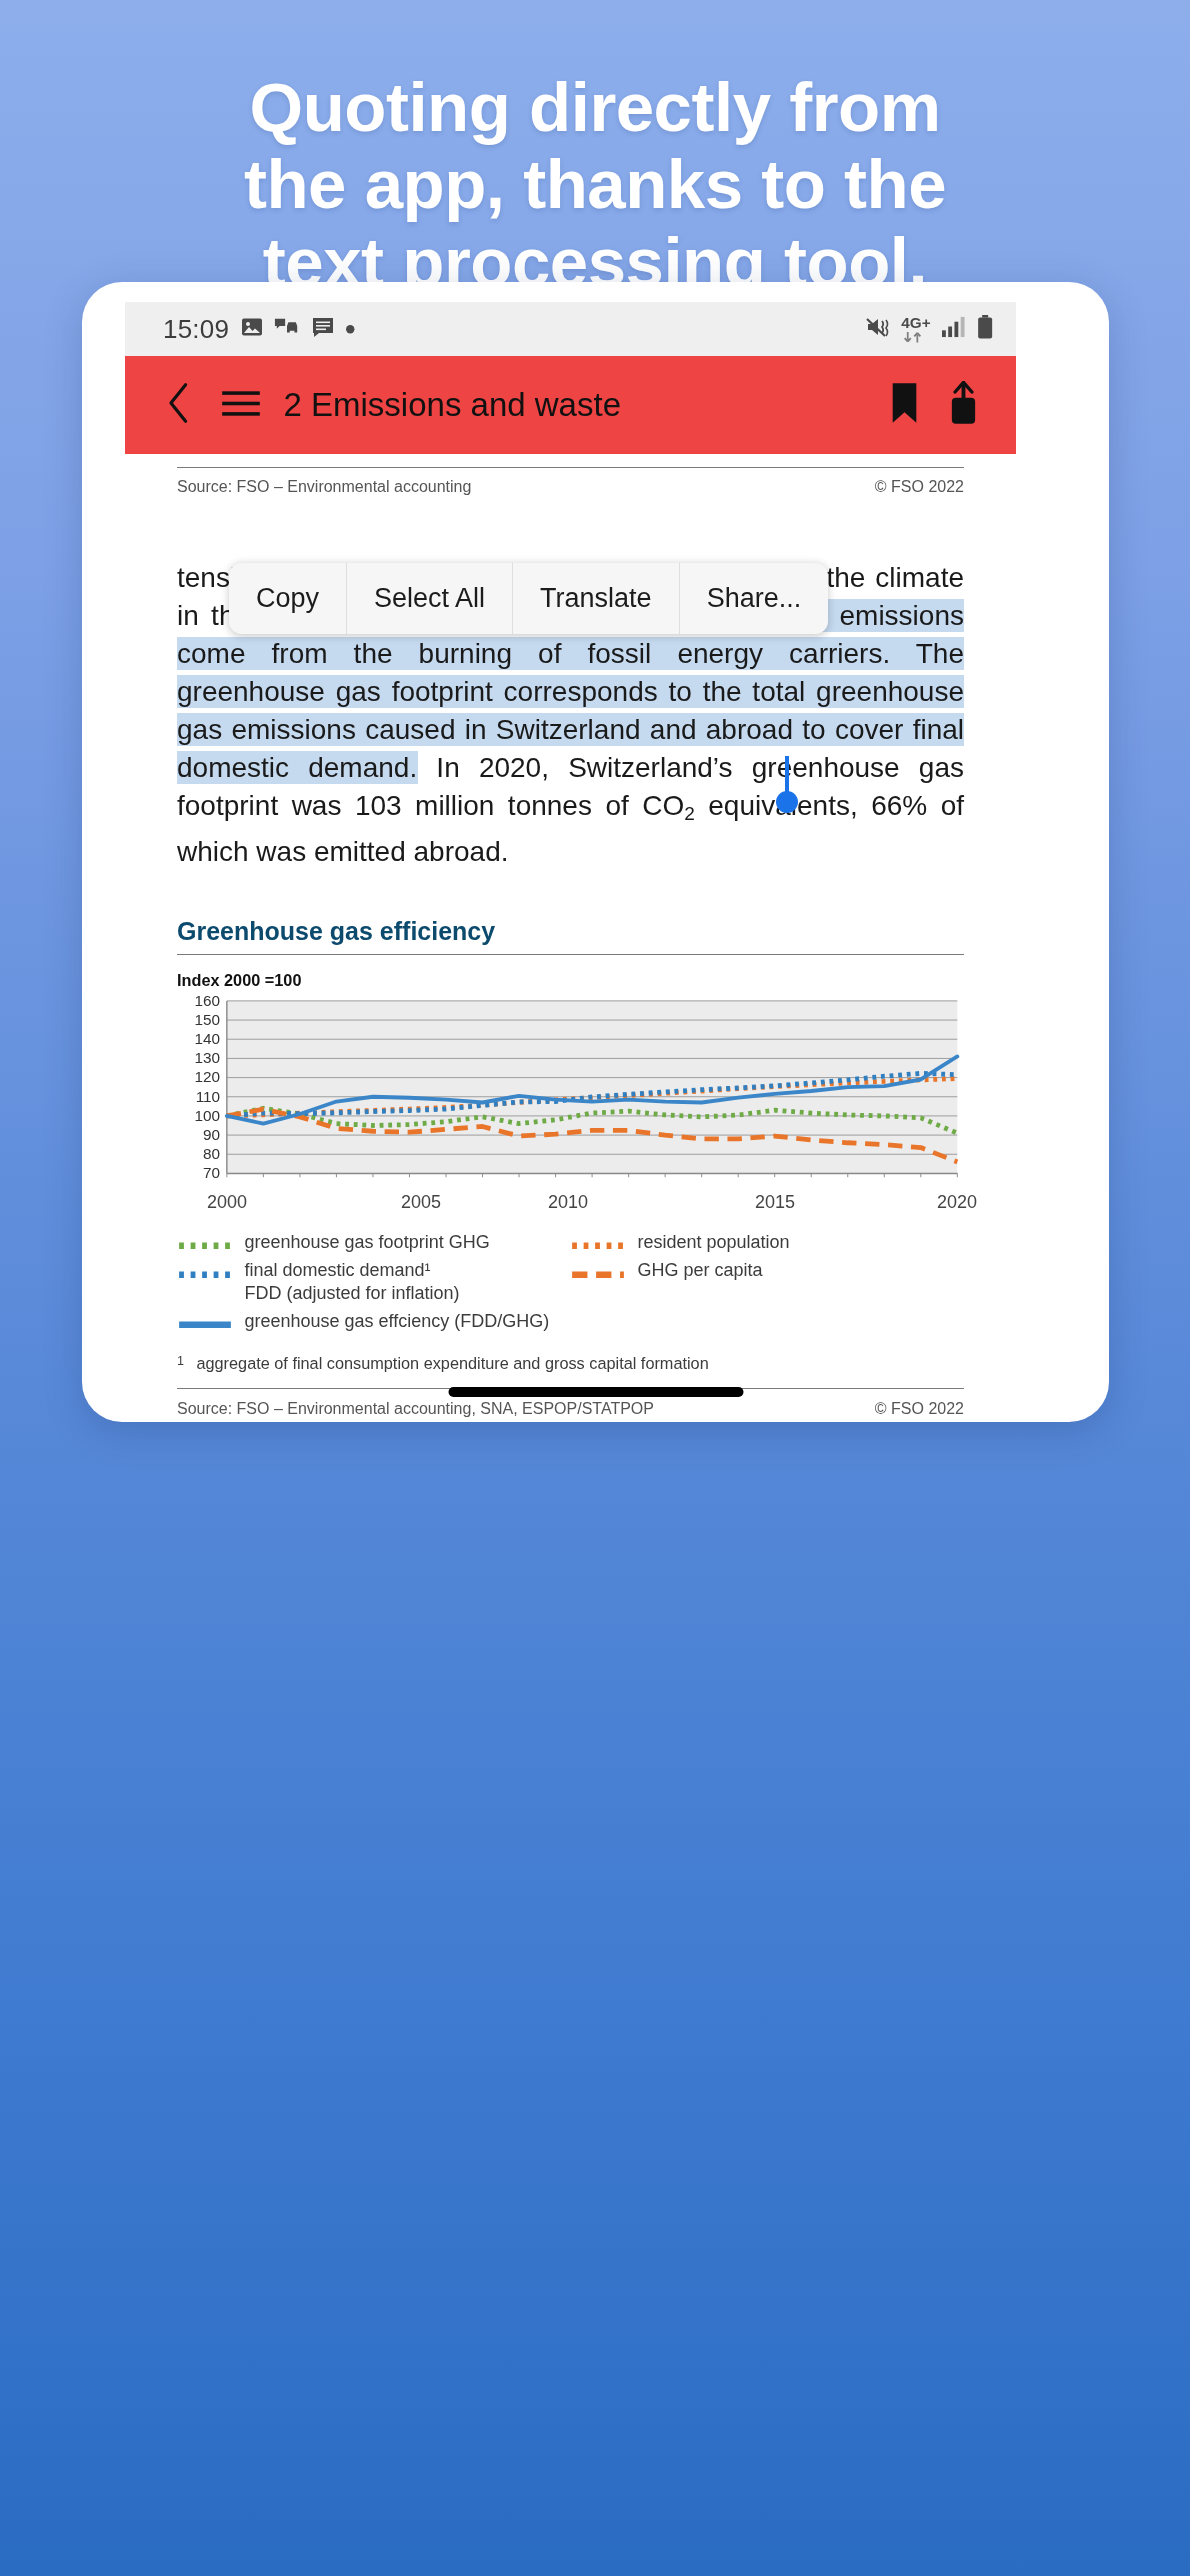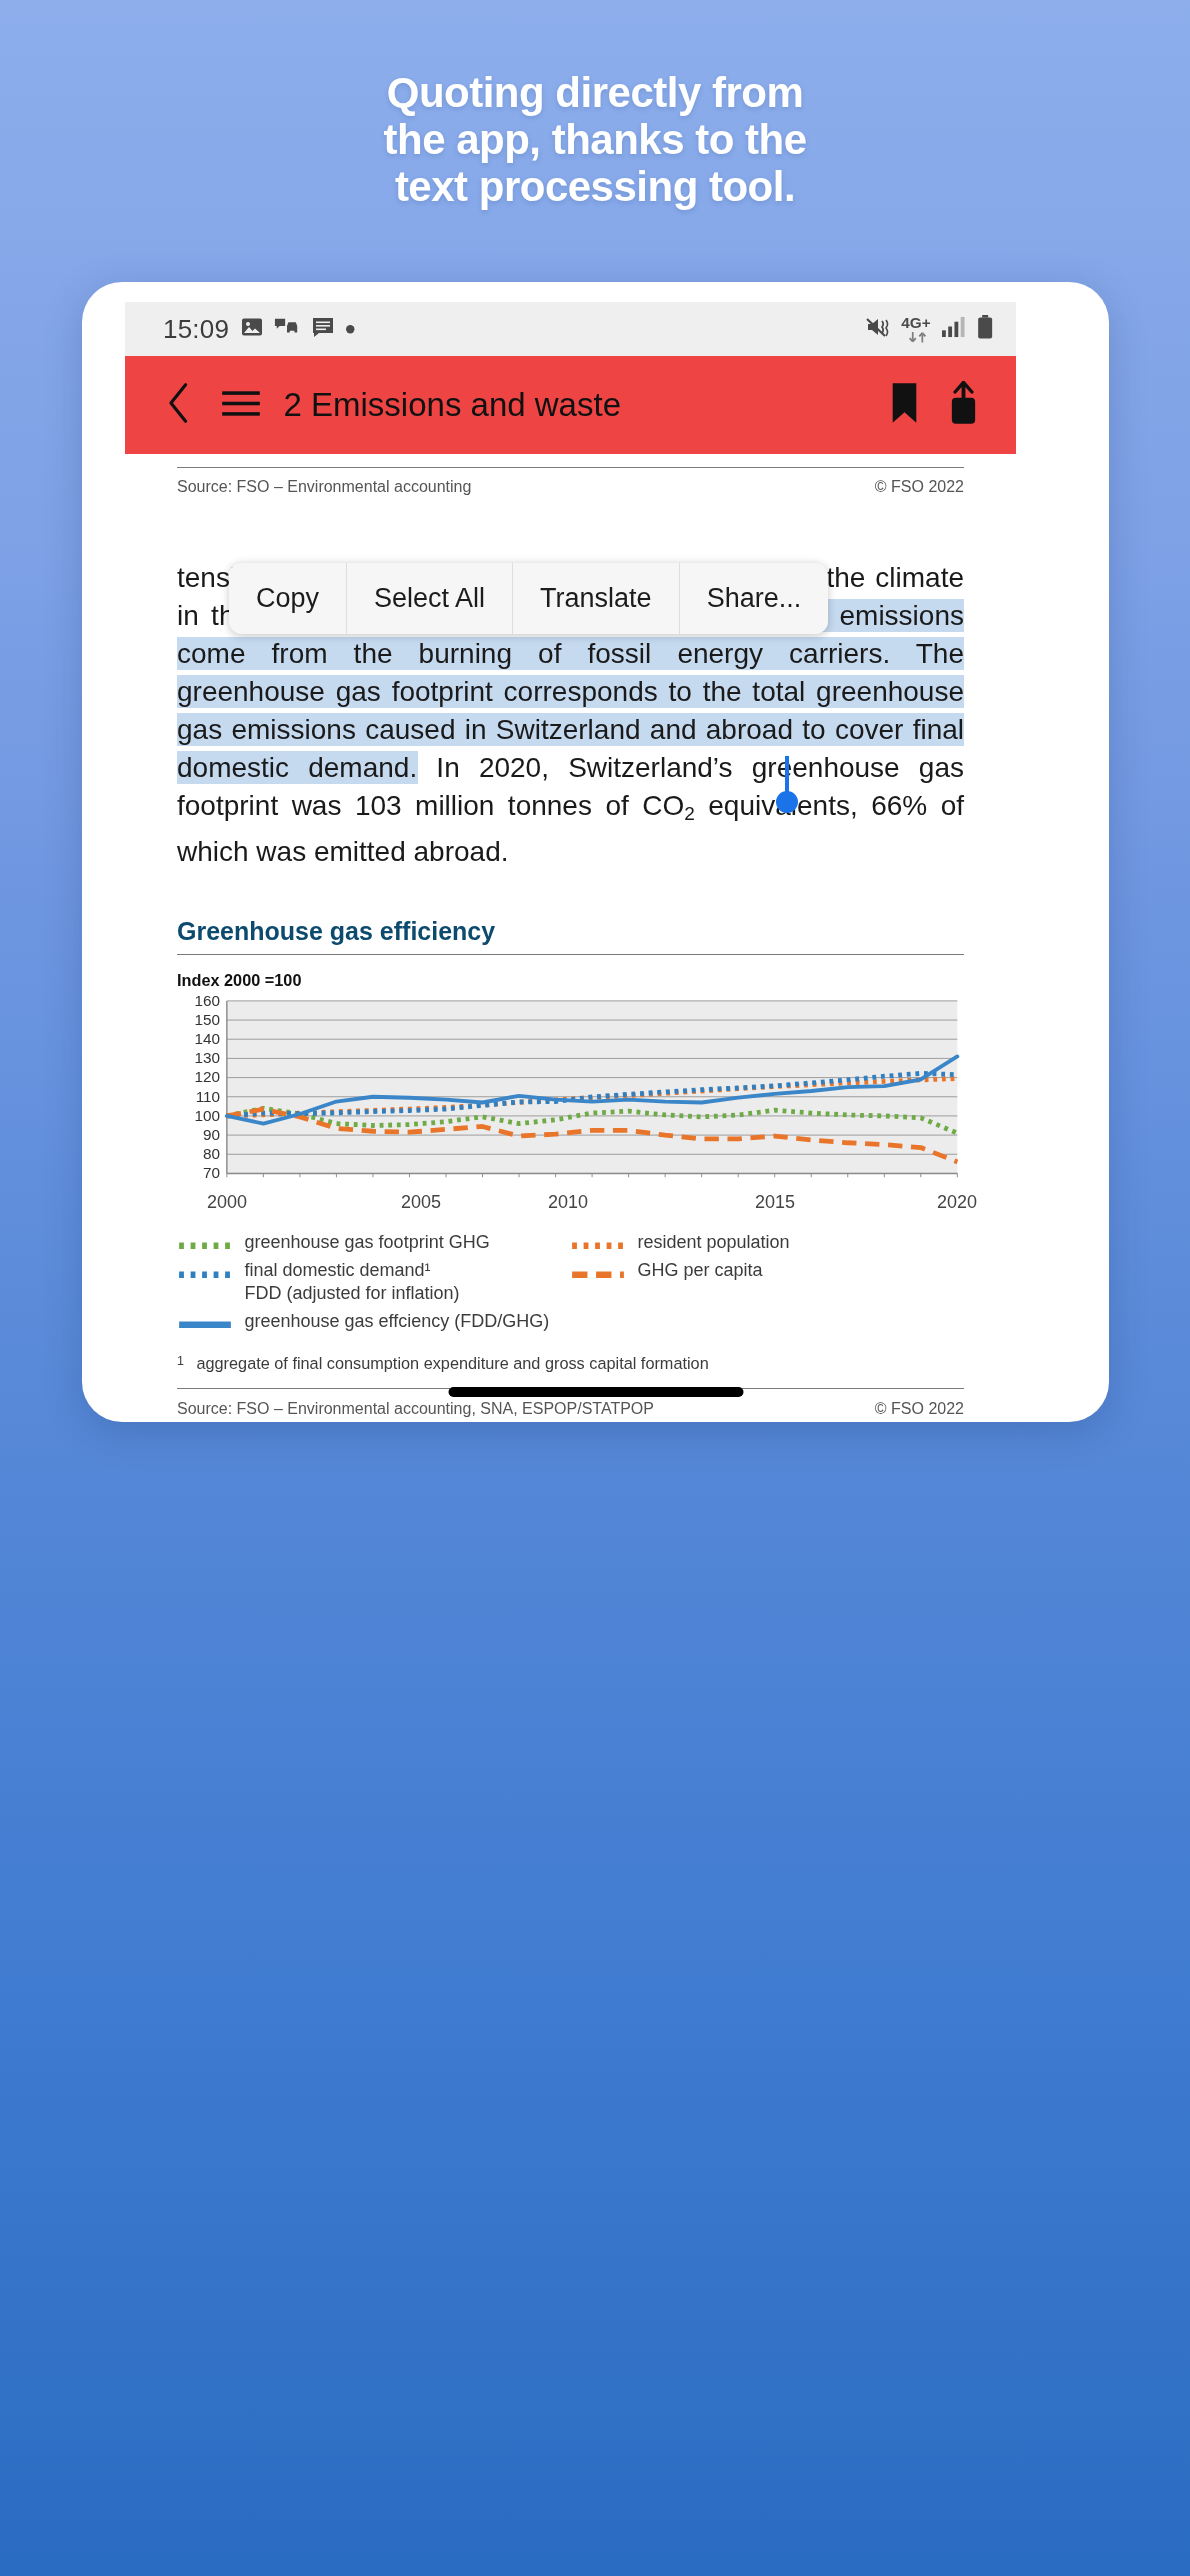--- a/index.html
+++ b/index.html
@@ -13,21 +13,21 @@
     position: relative;
   }
 
   
   .promo {
     position: absolute;
     top: 69px; left: 0; right: 0;
     text-align: center;
     color: #ffffff;
     font-weight: bold;
-    font-size: 42px;
+    font-size: 69px;
     line-height: 1.12;
     letter-spacing: -0.5px;
     text-shadow: 0 1.9px 4.8px rgba(30,60,120,0.18);
     padding: 0 58px;
   }
   .promo .l { display: block; white-space: nowrap; }
 
   
   .phone {
     position: absolute;
@@ -238,21 +238,21 @@
       </div>
       <div class="sb-right">
         <span class="ico">
           <svg width="26" height="24" viewBox="0 0 26 24">
             <path d="M3 9v6h4l6 5V4L7 9z" fill="#4a4a4a"></path>
             <path d="M2 4l18 17" stroke="#4a4a4a" stroke-width="2.2"></path>
             <path d="M17 6c1.6 2 1.6 4 0 6 1.6 2 1.6 4 0 6" stroke="#4a4a4a" stroke-width="1.8" fill="none"></path>
             <path d="M21 5c2 2.6 2 5.4 0 8 2 2.6 2 5.4 0 8" stroke="#4a4a4a" stroke-width="1.6" fill="none"></path>
           </svg>
         </span>
-        <span class="ico" style="display:flex;flex-direction:column;align-items:flex-end;line-height:1;">
+        <span class="ico" style="display:flex;flex-direction:column;align-items:flex-start;line-height:1;">
           <span style="font-size:15.3px;color:#4a4a4a;font-weight:bold;">4G+</span>
           <svg width="25" height="12.5" viewBox="0 0 26 13" style="margin-top:1px;">
             <path d="M7 1v8M7 11l-3.2-3.6M7 11l3.2-3.6" stroke="#7d7d7d" stroke-width="1.8" fill="none"></path>
             <path d="M17 12V4M17 2l-3.2 3.6M17 2l3.2 3.6" stroke="#7d7d7d" stroke-width="1.8" fill="none"></path>
           </svg>
         </span>
         <span class="ico">
           <svg width="25" height="23" viewBox="0 0 26 24">
             <rect x="1" y="16" width="4" height="7" fill="#4a4a4a"></rect>
             <rect x="7.5" y="12" width="4" height="11" fill="#4a4a4a"></rect>

